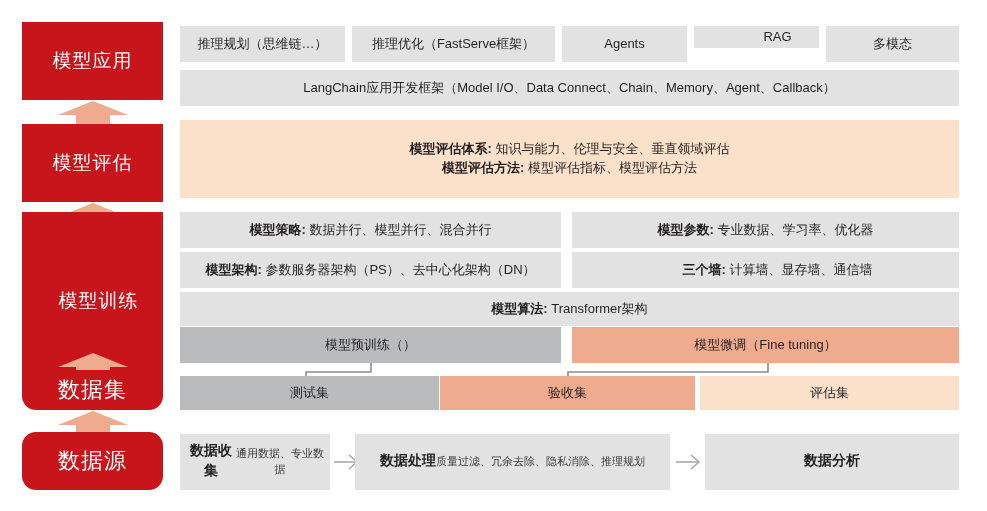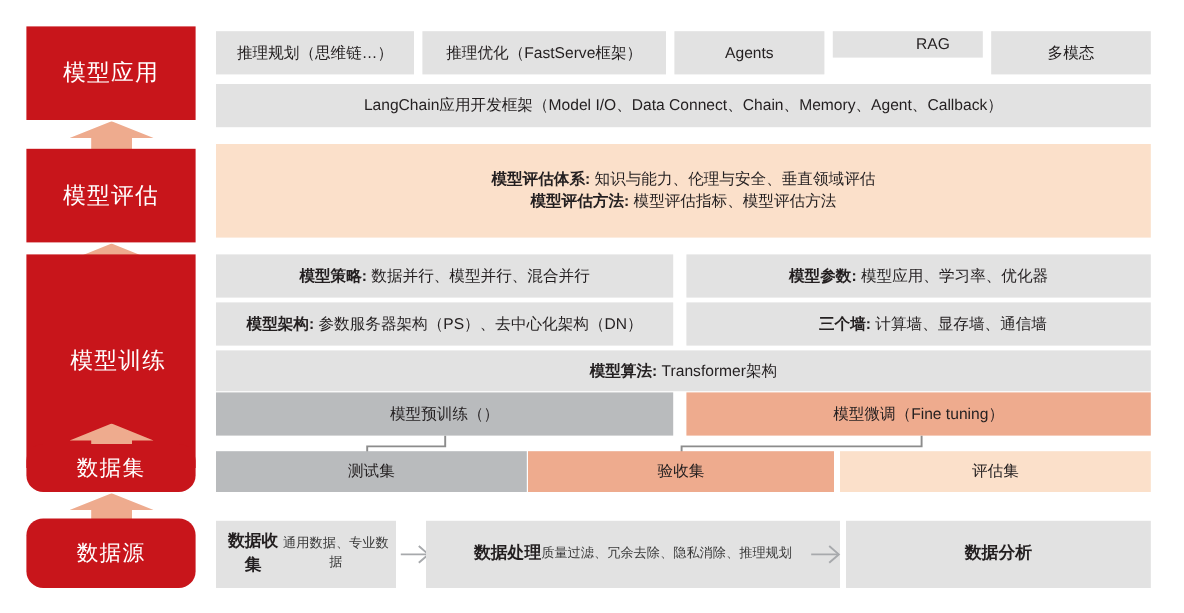--- a/index.html
+++ b/index.html
@@ -12,21 +12,21 @@
     position:relative;
   }
   #stage{position:absolute;inset:0;}
   .stage-label{
     position:absolute;left:22px;width:141px;
     background:#c8151b;color:#ffffff;
     display:flex;align-items:center;justify-content:center;
     font-size:19px;letter-spacing:1px;
     box-sizing:border-box;
   }
-  .stage-label.small{font-size:18px;border-radius:14px;}
+  .stage-label.small{font-size:22px;border-radius:14px;}
 
   .up-arrow{
     position:absolute;width:70px;height:24px;left:58px;
   }
   .up-arrow svg{display:block;width:70px;height:24px;}
 
   
   .box{
     position:absolute;
     box-sizing:border-box;
@@ -139,21 +139,21 @@
     </div>
     <div class="ln">
       <span class="b">模型评估方法:</span><span> 模型评估指标、模型评估方法</span>
     </div>
   </div>
 
   <div class="box gray" style="left:180px;top:212px;width:381px;height:36px;">
     <span class="nowrap"><span class="b">模型策略:</span><span> 数据并行、模型并行、混合并行</span></span>
   </div>
   <div class="box gray" style="left:572px;top:212px;width:387px;height:36px;">
-    <span class="nowrap"><span class="b">模型参数:</span><span> 模型应用、学习率、优化器</span></span>
+    <span class="nowrap"><span class="b">模型参数:</span><span> 专业数据、学习率、优化器</span></span>
   </div>
   <div class="box gray" style="left:180px;top:252px;width:381px;height:36px;">
     <span class="nowrap"><span class="b">模型架构:</span><span> 参数服务器架构（PS）、去中心化架构（DN）</span></span>
   </div>
   <div class="box gray" style="left:572px;top:252px;width:387px;height:36px;padding-left:30px;">
     <span class="nowrap"><span class="b">三个墙:</span><span> 计算墙、显存墙、通信墙</span></span>
   </div>
 
   <div class="box gray" style="left:180px;top:292px;width:779px;height:34px;">
     <span class="nowrap"><span class="b">模型算法:</span><span> Transformer架构</span></span>
@@ -192,21 +192,21 @@
     <div class="src-sub">通用数据、专业数据</div>
   </div>
 
   <div class="flow-arrow" style="left:330px;top:445px;">
     <svg width="30" height="22" viewBox="0 0 30 22">
       <line x1="2" y1="11" x2="24" y2="11" stroke="#a7a9ac" stroke-width="1.6"></line>
       <polyline points="17,4 25,11 17,18" fill="none" stroke="#a7a9ac" stroke-width="1.6"></polyline>
     </svg>
   </div>
 
-  <div class="box gray src-box" style="left:355px;top:434px;width:345px;height:56px;">
+  <div class="box gray src-box" style="left:355px;top:434px;width:315px;height:56px;">
     <div class="src-title">数据处理</div>
     <div class="src-sub">质量过滤、冗余去除、隐私消除、推理规划</div>
   </div>
 
   <div class="flow-arrow" style="left:672px;top:445px;">
     <svg width="30" height="22" viewBox="0 0 30 22">
       <line x1="2" y1="11" x2="24" y2="11" stroke="#a7a9ac" stroke-width="1.6"></line>
       <polyline points="17,4 25,11 17,18" fill="none" stroke="#a7a9ac" stroke-width="1.6"></polyline>
     </svg>
   </div>

